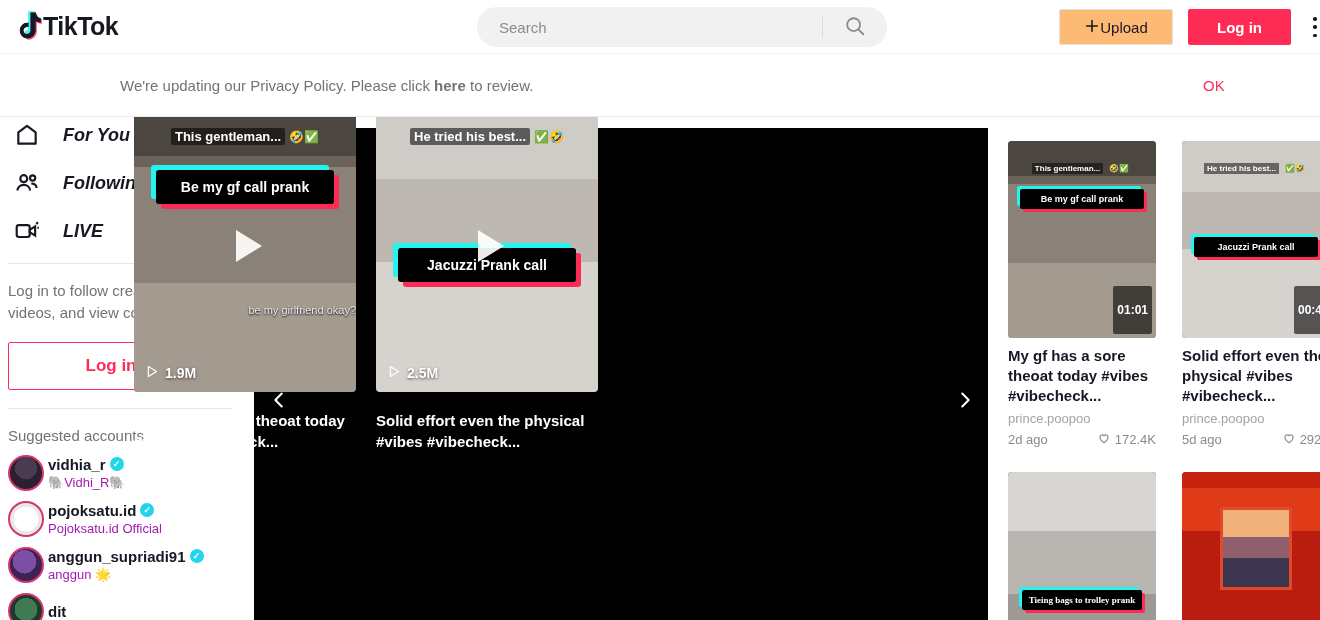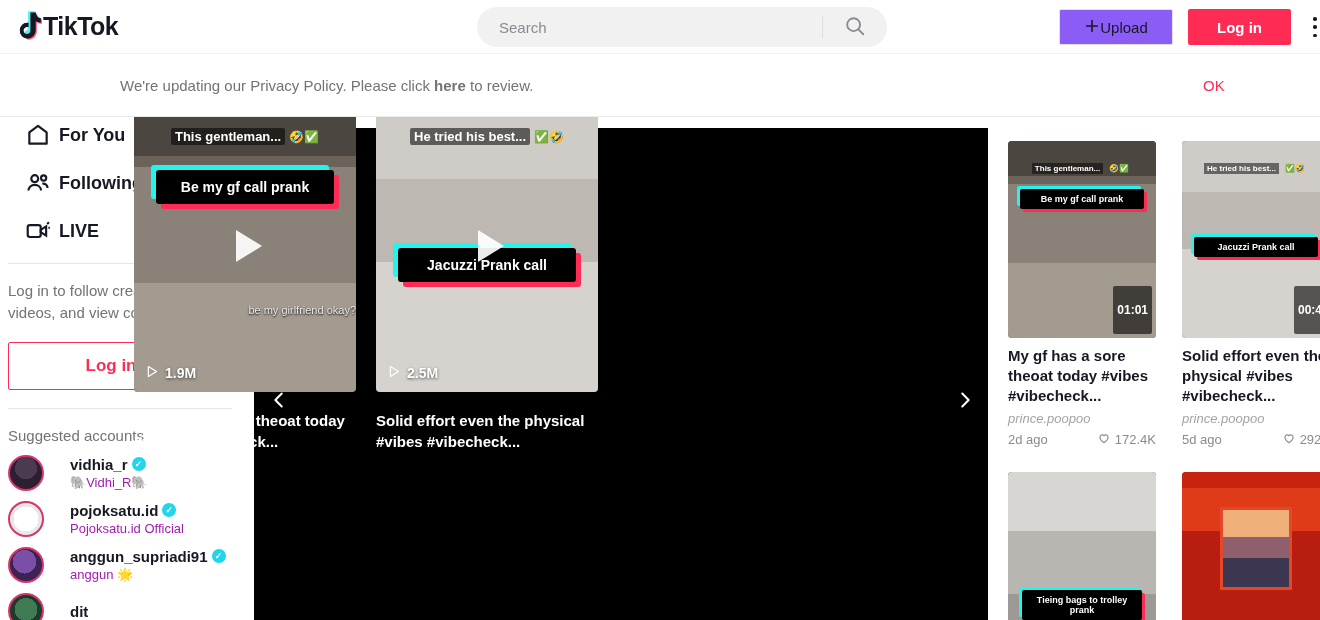--- a/index.html
+++ b/index.html
@@ -51,21 +51,21 @@
   .search-btn {
     width: 64px; height: 40px;
     display: flex; align-items: center; justify-content: center;
     background: transparent; border: none; cursor: pointer;
   }
 
   .upload-btn {
     position: absolute; left: 1059px; top: 9px;
     width: 114px; height: 36px;
     border: 1px solid #e3e3e4;
-    background: #8b5cf6; border-radius: 2px;
+    background: #fdba74; border-radius: 2px;
     display: flex; align-items: center; justify-content: center;
     gap: 0; cursor: pointer;
     font-size: 15px; color: #161823;
     font-family: "Liberation Sans", sans-serif;
   }
   .login-btn {
     position: absolute; left: 1188px; top: 9px;
     width: 103px; height: 36px;
     background: #fe2c55; color: #fff;
     border: none; border-radius: 2px;
@@ -103,22 +103,22 @@
 
   
   .sidebar {
     position: absolute; top: 117px; left: 0;
     width: 240px; height: 503px;
     background: #fff;
     overflow: hidden;
   }
   .nav-item {
     display: flex; align-items: center;
-    height: 48px; padding-left: 22px;
-    gap: 5px; cursor: pointer;
+    height: 48px; padding-left: 11px;
+    gap: 20px; cursor: pointer; font-style: italic;
   }
   .nav-label { font-size: 18px; font-weight: bold; color: #161823; }
   .nav-icon { width: 32px; height: 32px; display: flex; align-items: center; justify-content: center; }
 
   .divider { height: 1px; background: #e6e6e7; margin: 8px 8px 0 8px; }
 
   .login-prompt {
     padding: 16px 8px 0 8px;
     font-size: 15px; color: #737373; line-height: 22px;
   }
@@ -131,21 +131,21 @@
     border-radius: 2px; cursor: pointer;
     font-family: "Liberation Sans", sans-serif;
   }
 
   .section-title {
     padding: 18px 8px 6px 8px;
     font-size: 15px; color: #737373;
   }
   .account {
     display: flex; align-items: center;
-    gap: 26px; padding: 5px 8px; cursor: pointer;
+    gap: 4px; padding: 5px 8px; cursor: pointer;
   }
   .avatar {
     width: 36px; height: 36px; border-radius: 50%;
     flex-shrink: 0; position: relative; overflow: hidden;
     border: 2px solid #d6356e;
   }
   .acct-text { overflow: hidden; }
   .acct-name {
     font-size: 15px; font-weight: bold; color: #161823;
     display: flex; align-items: center; gap: 4px;
@@ -264,21 +264,21 @@
     background: rgba(0,0,0,0.6); color: #fff;
     font-size: 12px; font-weight: bold;
     padding: 17px 4px; border-radius: 2px;
   }
   .rg-cap {
     margin-top: 8px; font-size: 15px; font-weight: bold;
     color: #161823; line-height: 20px;
     display: -webkit-box; -webkit-line-clamp: 3;
     -webkit-box-orient: vertical; overflow: hidden;
   }
-  .rg-author { margin-top: 5px; font-size: 13px; color: #a3a3a4; font-style: italic; }
+  .rg-author { margin-top: 5px; font-size: 13px; color: #a3a3a4; }
   .rg-meta {
     margin-top: 5px; font-size: 13px; color: #8a8b91;
     display: flex; align-items: center; gap: 6px; justify-content: space-between;
   }
   .rg-likes { display: flex; align-items: center; gap: 4px; }
 
   .small-ovbox {
     position: absolute; left: 12px; right: 12px;
     background: #000; color: #fff;
     font-size: 9px; font-weight: bold;
@@ -575,21 +575,21 @@
         </span>
       </div>
     </div>
   </div>
 
   <div class="rg-row" style="top:355px;">
 
     <div class="rg-card">
       <div class="rg-thumb">
         <span class="scene airport"></span>
-        <span class="small-ovbox" style="top:118px;left:14px;right:14px;">Tieing bags to trolley prank</span>
+        <span class="small-ovbox" style="top:118px;left:14px;right:14px;font-family:Liberation Serif, serif;">Tieing bags to trolley prank</span>
       </div>
     </div>
 
     <div class="rg-card">
       <div class="rg-thumb">
         <span class="scene sunset"></span>
         <span class="window-art"></span>
       </div>
     </div>
   </div>

